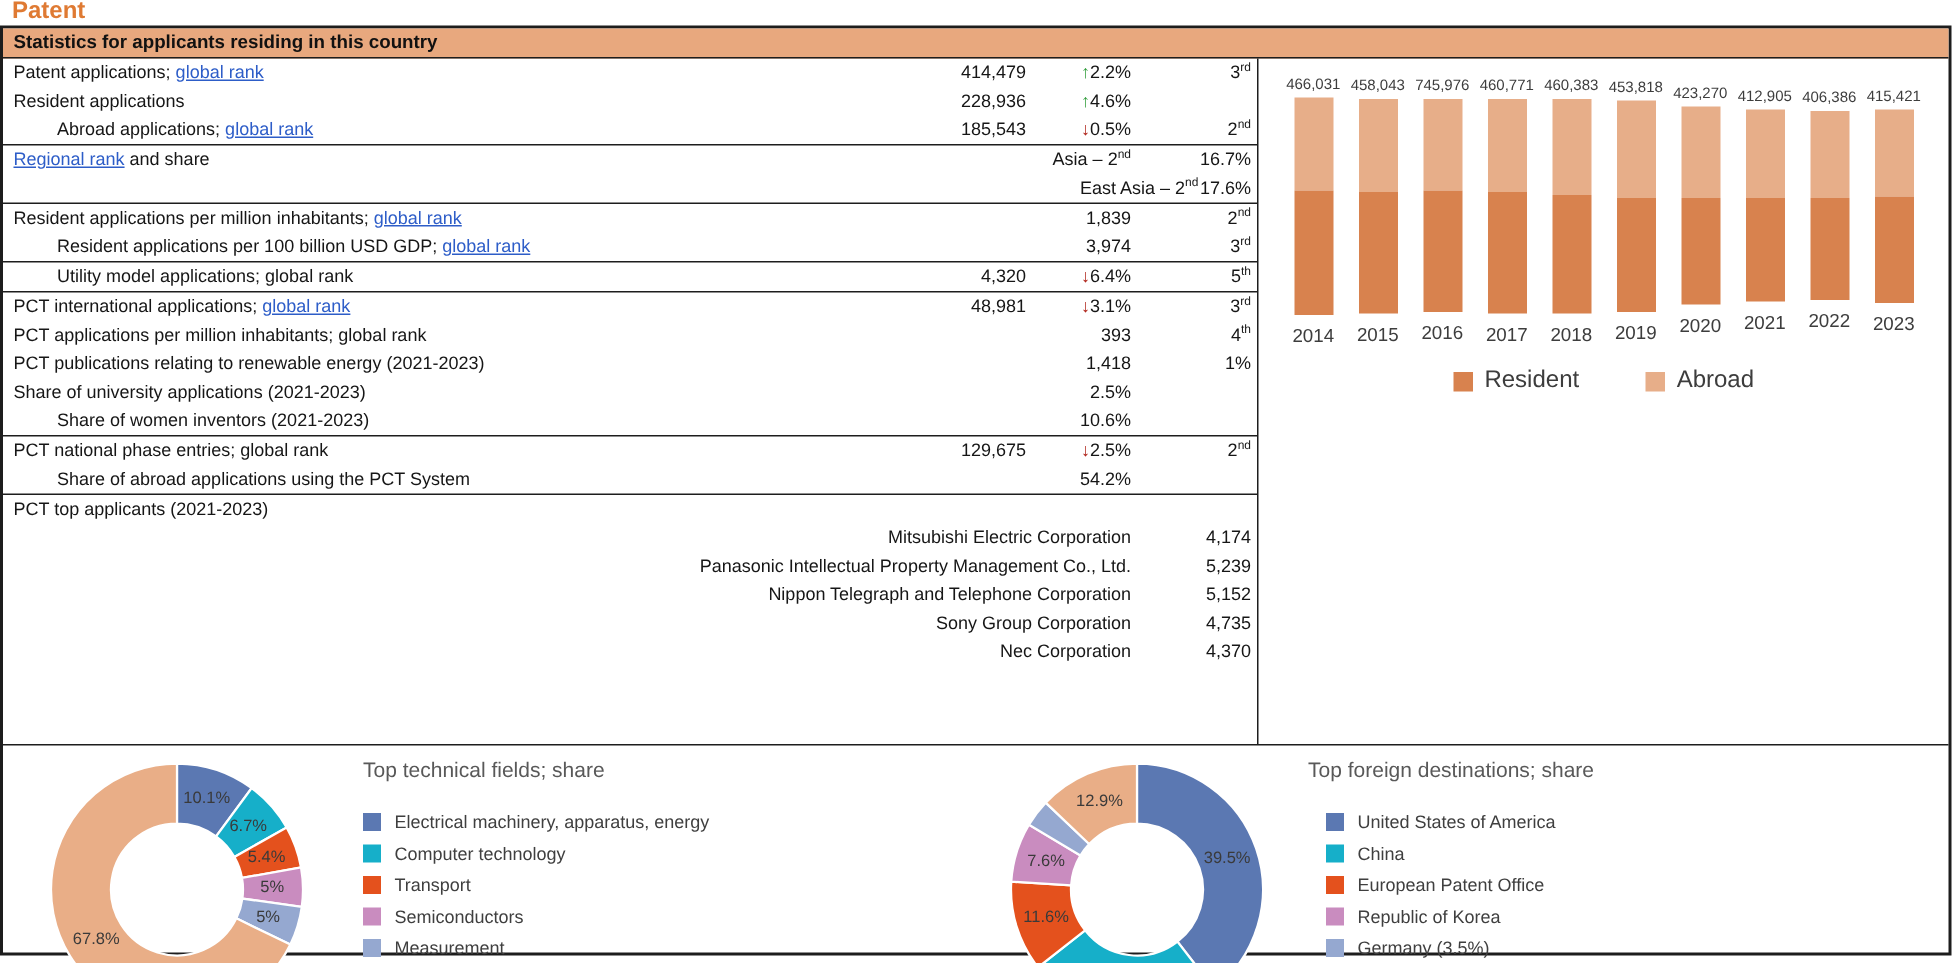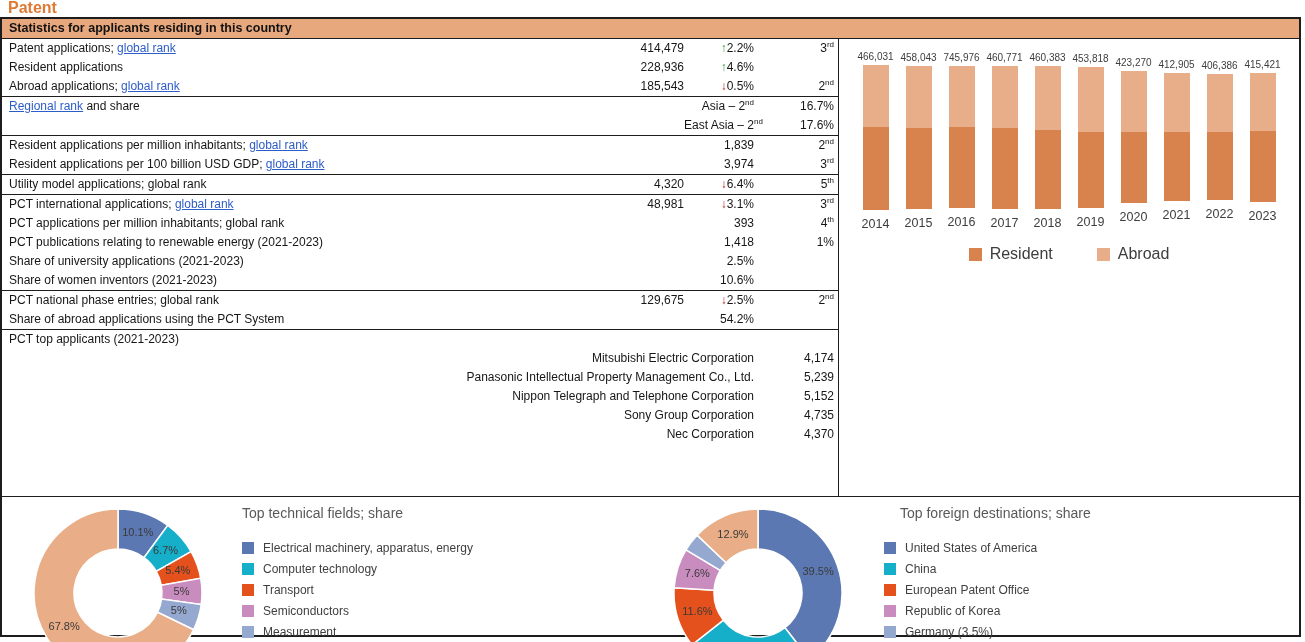--- a/index.html
+++ b/index.html
@@ -15,21 +15,21 @@
     border:2px solid var(--line); background:#fff; }
   .strip { height:20px; line-height:19px; background:var(--header-bg); color:#111;
     font-size:12.5px; font-weight:bold; padding-left:7px; border-bottom:1px solid var(--line); }
   .row1 { display:flex; height:458px; border-bottom:1px solid var(--line); }
   .tablewrap { width:837px; flex:none; border-right:1px solid var(--line); }
   table { border-collapse:collapse; table-layout:fixed; width:836px; font-size:12px; }
   td { height:19px; line-height:19px; padding:0; white-space:nowrap; }
   td.c-label { padding-left:7px; }
   td.c-val, td.c-mid, td.c-rank { text-align:right; }
   td.c-rank { padding-right:4px; }
-  tr.divider td { border-bottom:1px solid var(--line); }
+  tr.divider td { border-bottom:1px solid var(--line);padding-left:36px; }
   td sup { font-size:8px; vertical-align:super; line-height:0; }
   a.rank-link { color:var(--link); text-decoration:underline; cursor:pointer; }
   .arrow { font-weight:bold; }
   .arrow.up { color:var(--up); }
   .arrow.down { color:var(--down); }
   td.c-company { text-align:right; }
   
   .barpanel { flex:1; position:relative; }
   .bartitle { text-align:center; margin-top:22px; font-size:13.5px; color:var(--muted); }
   .barchart { display:flex; justify-content:center; margin-top:8px; }
@@ -333,21 +333,21 @@
           <path d="M 141.48419250685 156.373021039558 A 84 84 0 0 1 23.95177170052399 141.90020749958805 L 55.40330898598876 117.1858229759747 A 44 44 0 0 0 116.96791036073097 124.76682054453038 Z" fill="#16afc9" stroke="#ffffff" stroke-width="1.5"></path>
           <text x="82.23929670381698" y="153.0239754724233" text-anchor="middle" dominant-baseline="middle" class="slice-label">24.9%</text>
           <path d="M 23.95177170052399 141.90020749958805 A 84 84 0 0 1 6.165754812025185 84.72559635953765 L 46.08682394915605 87.2372171407102 A 44 44 0 0 0 55.40330898598876 117.1858229759747 Z" fill="#e4511d" stroke="#ffffff" stroke-width="1.5"></path>
           <text x="29.36610140858817" y="108.86214043014172" text-anchor="middle" dominant-baseline="middle" class="slice-label">11.6%</text>
           <path d="M 6.165754812025185 84.72559635953765 A 84 84 0 0 1 17.967760879733248 46.78707916235339 L 52.26882712747932 67.36466051361369 A 44 44 0 0 0 46.08682394915605 87.2372171407102 Z" fill="#c98cbf" stroke="#ffffff" stroke-width="1.5"></path>
           <text x="29.36610140858818" y="71.13785956985825" text-anchor="middle" dominant-baseline="middle" class="slice-label">7.6%</text>
           <path d="M 17.967760879733248 46.78707916235339 A 84 84 0 0 1 29.12913706428811 32.1144400954627 L 58.115262271769964 59.678992430956654 A 44 44 0 0 0 52.26882712747932 67.36466051361369 Z" fill="#95a8d0" stroke="#ffffff" stroke-width="1.5"></path>
           <path d="M 29.12913706428811 32.1144400954627 A 84 84 0 0 1 90.00000000000013 6 L 90.00000000000007 46 A 44 44 0 0 0 58.115262271769964 59.678992430956654 Z" fill="#e9ae87" stroke="#ffffff" stroke-width="1.5"></path>
           <text x="64.96431700422272" y="31.643641503817697" text-anchor="middle" dominant-baseline="middle" class="slice-label">12.9%</text>
         </svg>
-      <div class="donut-group-title" style="left:898px">Top foreign destinations; share</div>
+      <div class="donut-group-title" style="left:870px">Top foreign destinations; share</div>
       <div class="dlegend" id="legendR" style="left:882px">
           <div class="dlegitem">
             <span class="sw" style="background: rgb(91, 120, 178);"></span>
             <span>United States of America</span>
           </div>
           <div class="dlegitem">
             <span class="sw" style="background: rgb(22, 175, 201);"></span>
             <span>China</span>
           </div>
           <div class="dlegitem">

